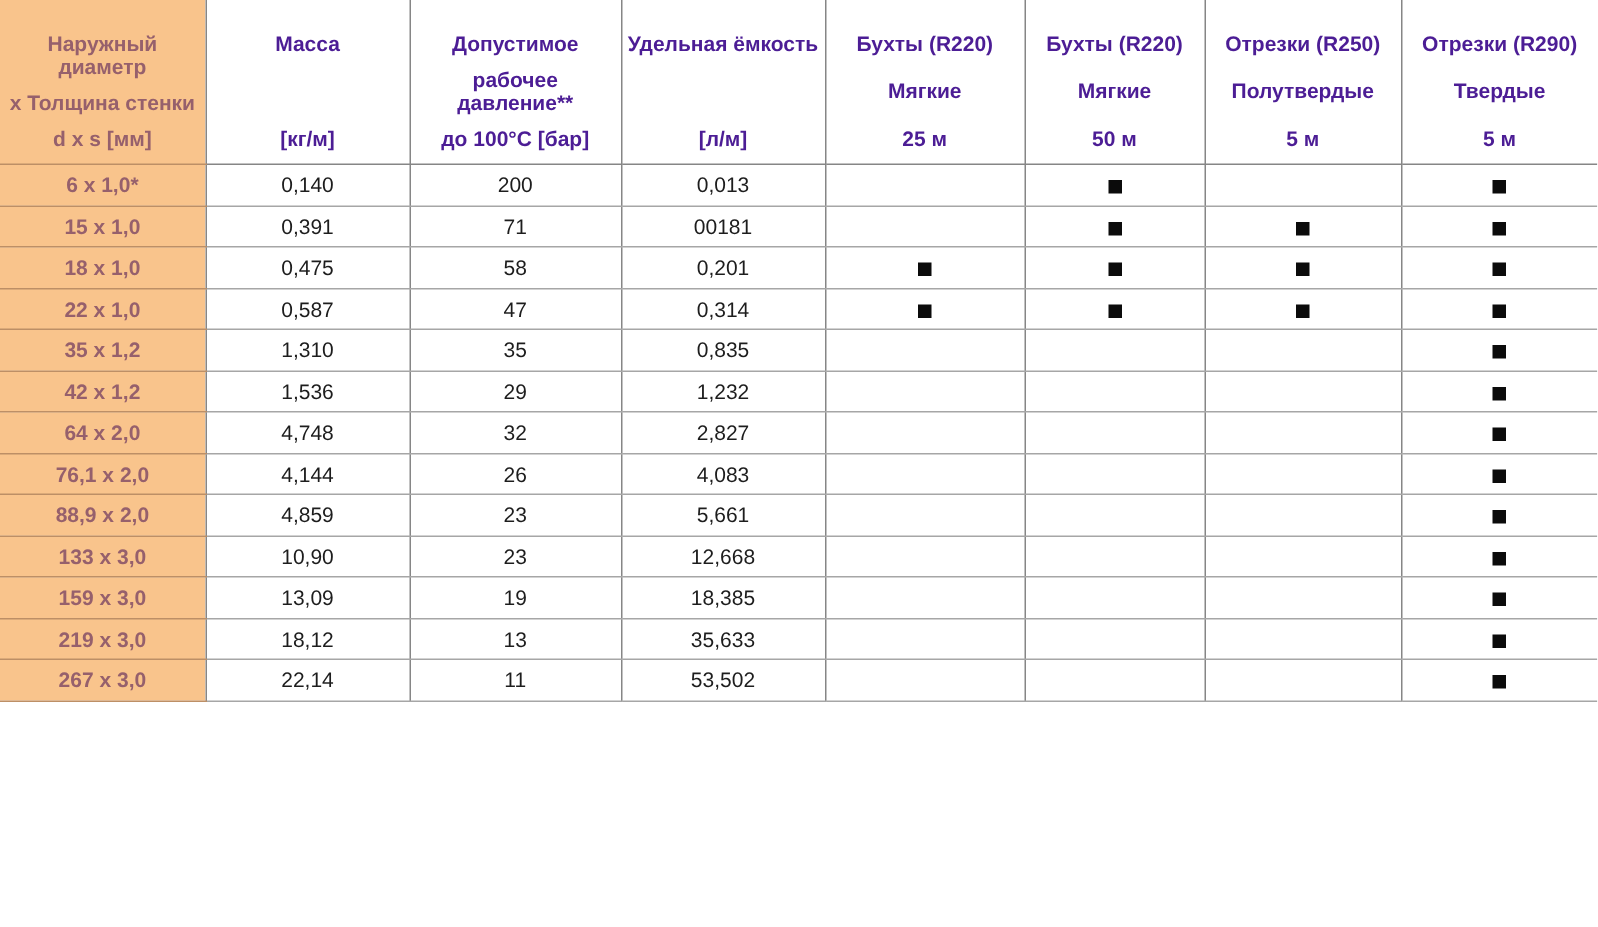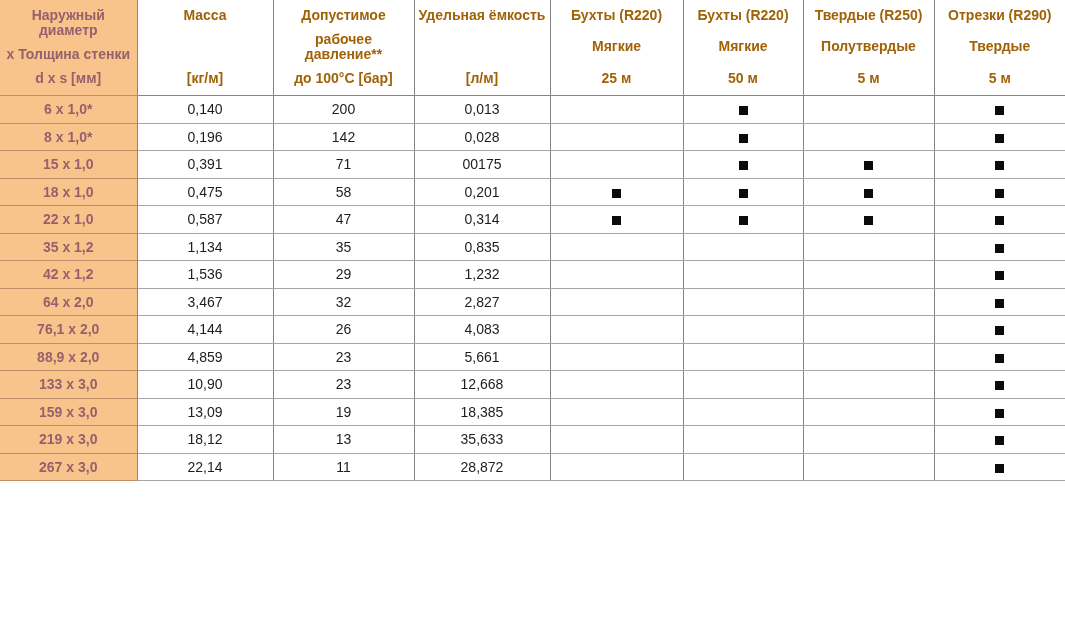--- a/index.html
+++ b/index.html
@@ -13,33 +13,33 @@
   html,body{margin:0;padding:0;background:#ffffff;}
   body{font-family:"Liberation Sans","DejaVu Sans",sans-serif;}
   .page{width:1065px;height:618px;overflow:hidden;background:#ffffff;}
   table{width:1065px;border-collapse:collapse;table-layout:fixed;}
   th,td{padding:0;margin:0;}
   thead th{
     height:95px;
     background:#ffffff;
     border-right:1px solid var(--v-border);
     border-bottom:1px solid var(--v-border);
-    font-weight:bold;font-size:14px;color:#a16207;
+    font-weight:bold;font-size:14px;color:#4c1d95;
     vertical-align:top;
   }
   thead th:last-child{border-right:none;}
   thead th.accent{
     background:var(--accent-bg);
     color:var(--accent-text);
     border-bottom:1px solid var(--accent-border);
   }
   .hwrap{
     height:95px;box-sizing:border-box;
     display:flex;flex-direction:column;justify-content:flex-start;align-items:center;
-    padding:8px 2px 9px 2px;line-height:1.1;text-align:center;
+    padding:8px 2px 9px 2px;line-height:1.1;text-align:center;margin-top:14px;
   }
   .h-mid{flex:1;display:flex;align-items:center;justify-content:center;text-align:center;line-height:1.1;}
   .h-narrow{display:inline-block;max-width:112px;}
   tbody td{
     height:27.5px;box-sizing:border-box;
     text-align:center;vertical-align:middle;
     font-size:14px;color:#1d1d1d;
     border-right:1px solid var(--v-border);
     border-bottom:1px solid var(--h-border);
     background:#ffffff;
@@ -122,21 +122,21 @@
           <div class="hwrap">
             <span>Бухты (R220)</span>
             <span class="h-mid">
                 <span>Мягкие</span>
               </span>
             <span>50 м</span>
           </div>
         </th>
         <th>
           <div class="hwrap">
-            <span>Твердые (R250)</span>
+            <span>Отрезки (R250)</span>
             <span class="h-mid">
                 <span>Полутвердые</span>
               </span>
             <span>5 м</span>
           </div>
         </th>
         <th>
           <div class="hwrap">
             <span>Отрезки (R290)</span>
             <span class="h-mid">
@@ -152,34 +152,24 @@
     <td class="size">6 x 1,0*</td>
     <td>0,140</td>
     <td>200</td>
     <td>0,013</td>
     <td></td>
     <td><span class="marker"></span></td>
     <td></td>
     <td><span class="marker"></span></td>
   </tr>
         <tr>
-    <td class="size">8 x 1,0*</td>
-    <td>0,196</td>
-    <td>142</td>
-    <td>0,028</td>
-    <td></td>
-    <td><span class="marker"></span></td>
-    <td></td>
-    <td><span class="marker"></span></td>
-  </tr>
-        <tr>
     <td class="size">15 x 1,0</td>
     <td>0,391</td>
     <td>71</td>
-    <td>00175</td>
+    <td>00181</td>
     <td></td>
     <td><span class="marker"></span></td>
     <td><span class="marker"></span></td>
     <td><span class="marker"></span></td>
   </tr>
         <tr>
     <td class="size">18 x 1,0</td>
     <td>0,475</td>
     <td>58</td>
     <td>0,201</td>
@@ -193,41 +183,41 @@
     <td>0,587</td>
     <td>47</td>
     <td>0,314</td>
     <td><span class="marker"></span></td>
     <td><span class="marker"></span></td>
     <td><span class="marker"></span></td>
     <td><span class="marker"></span></td>
   </tr>
         <tr>
     <td class="size">35 x 1,2</td>
-    <td>1,134</td>
+    <td>1,310</td>
     <td>35</td>
     <td>0,835</td>
     <td></td>
     <td></td>
     <td></td>
     <td><span class="marker"></span></td>
   </tr>
         <tr>
     <td class="size">42 x 1,2</td>
     <td>1,536</td>
     <td>29</td>
     <td>1,232</td>
     <td></td>
     <td></td>
     <td></td>
     <td><span class="marker"></span></td>
   </tr>
         <tr>
     <td class="size">64 x 2,0</td>
-    <td>3,467</td>
+    <td>4,748</td>
     <td>32</td>
     <td>2,827</td>
     <td></td>
     <td></td>
     <td></td>
     <td><span class="marker"></span></td>
   </tr>
         <tr>
     <td class="size">76,1 x 2,0</td>
     <td>4,144</td>
@@ -275,21 +265,21 @@
     <td>35,633</td>
     <td></td>
     <td></td>
     <td></td>
     <td><span class="marker"></span></td>
   </tr>
         <tr>
     <td class="size">267 x 3,0</td>
     <td>22,14</td>
     <td>11</td>
-    <td>28,872</td>
+    <td>53,502</td>
     <td></td>
     <td></td>
     <td></td>
     <td><span class="marker"></span></td>
   </tr>
       </tbody>
   </table>
 </div>
 
 </body></html>

